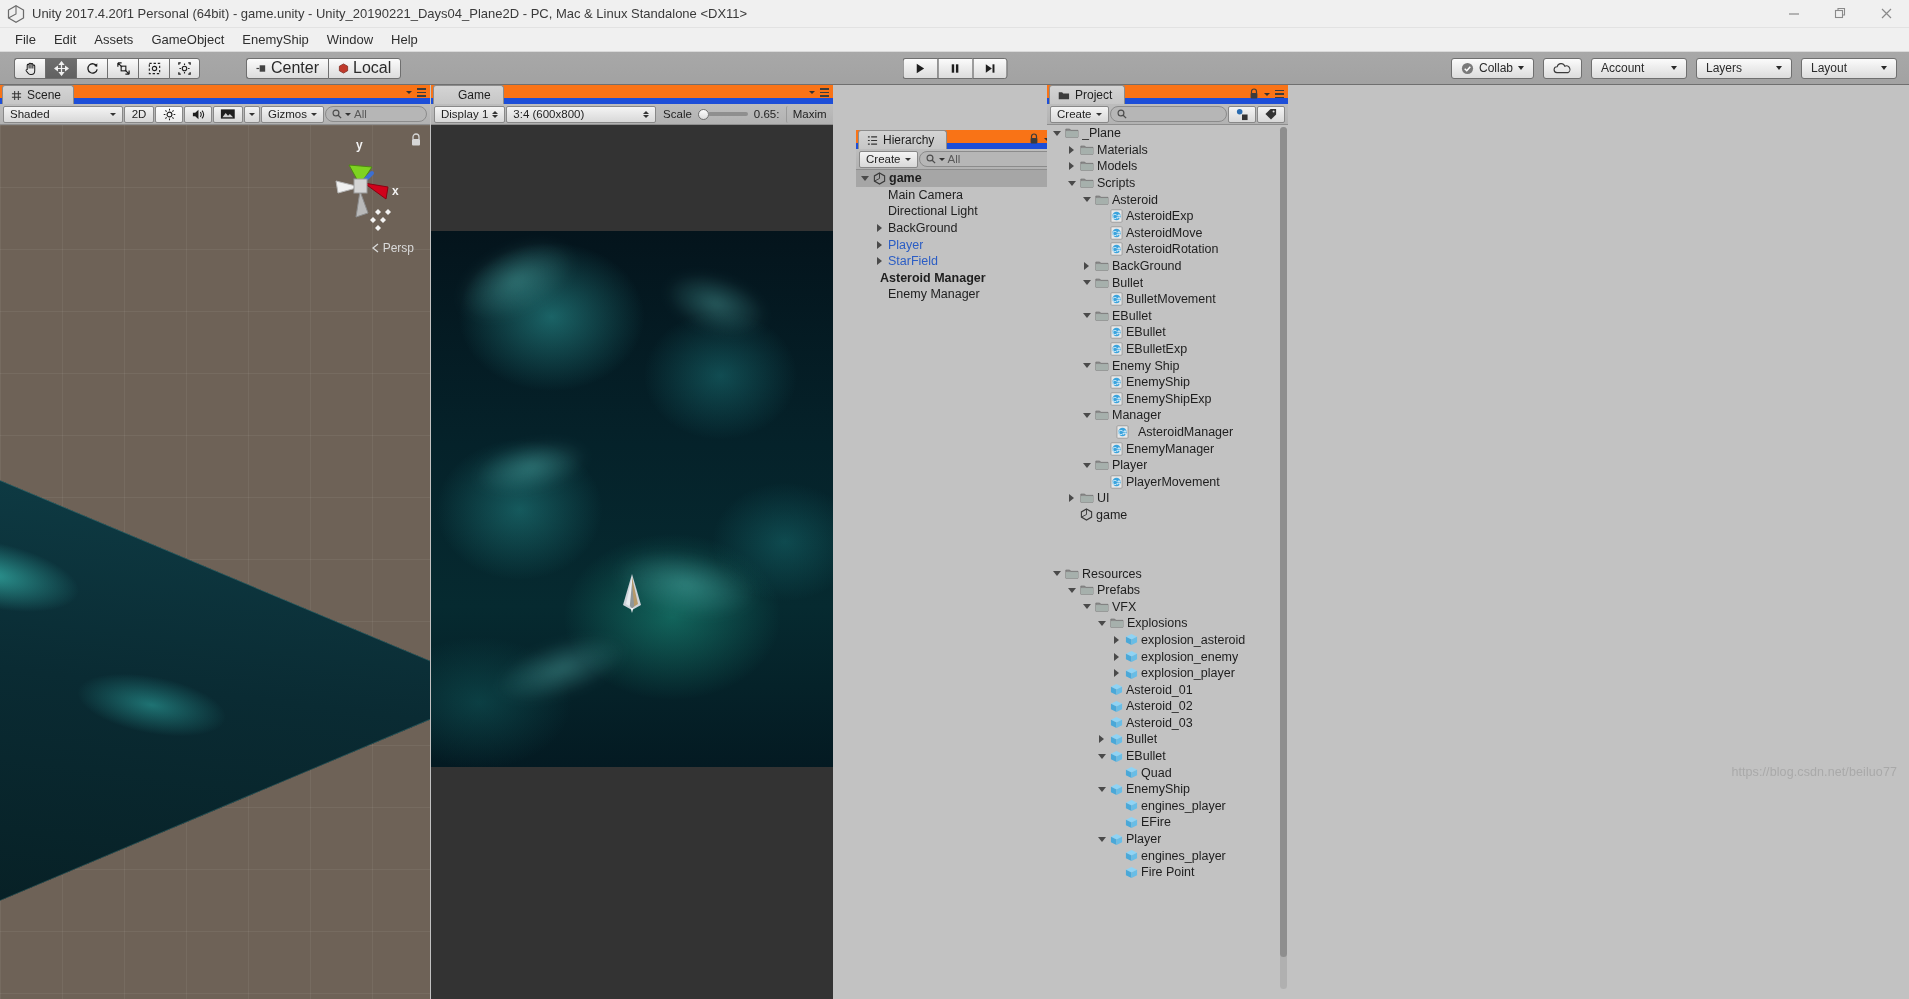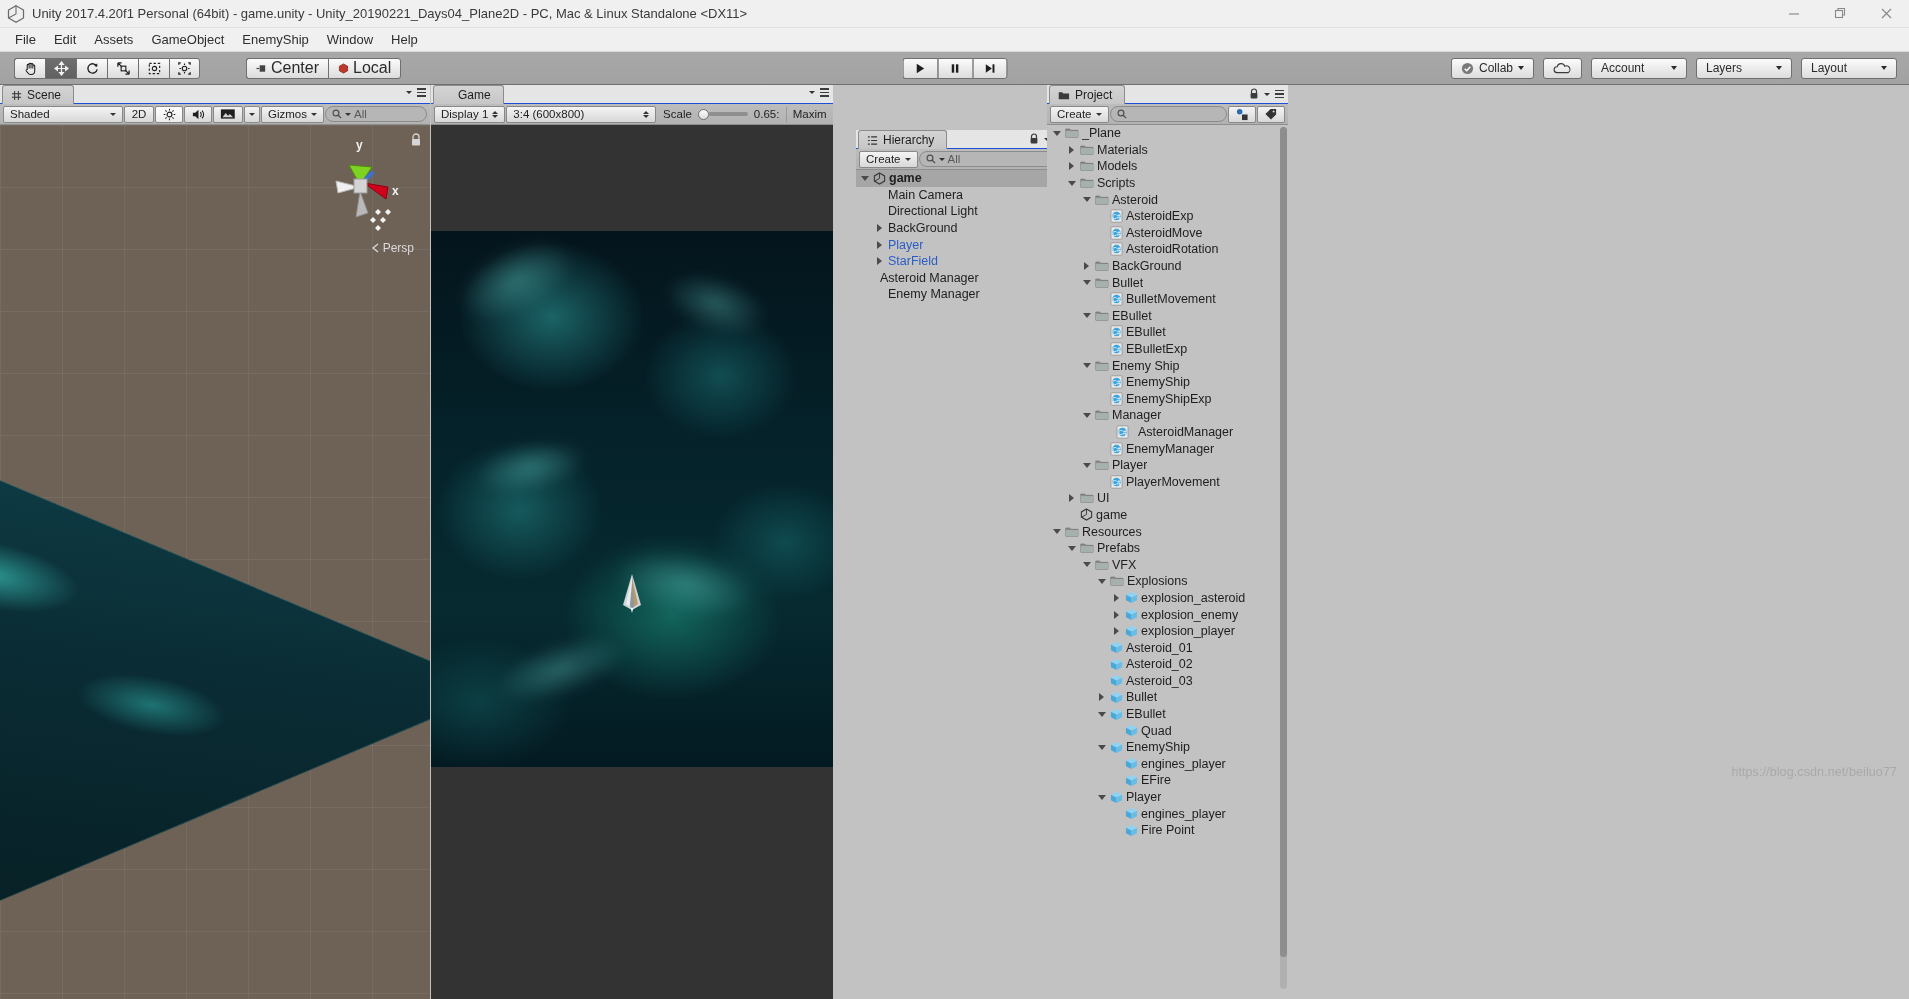--- a/index.html
+++ b/index.html
@@ -73,22 +73,22 @@
     background: linear-gradient(#fbfbfb, #dcdcdc);
     border: 1px solid #6f6f6f; border-radius: 3px;
     font-size: 12px; color: #2a2a2a; white-space: nowrap;
   }
   .rbtn.wide { min-width: 96px; justify-content: space-between; }
   .caret { width: 0; height: 0; border-left: 3.5px solid transparent; border-right: 3.5px solid transparent; border-top: 4px solid #2a2a2a; }
 
   
   .panel { position: absolute; background: #c2c2c2; }
   .panel-tabrow {
-    height: 19px; background: #e5e5e5; position: relative;
-    border-bottom: 1px solid #1d4ed8;
+    height: 19px; background: #f97316; position: relative;
+    border-bottom: 6px solid #1d4ed8;
   }
   .tab {
     position: absolute; left: 2px; top: 0; height: 19px;
     display: flex; align-items: center; gap: 5px; padding: 0 12px 0 8px;
     background: linear-gradient(#d4d4d4, #c6c6c6);
     border: 1px solid #8c8c8c; border-bottom: none;
     border-radius: 3px 3px 0 0;
     font-size: 12px; color: #1e1e1e; white-space: nowrap;
   }
   .tabrow-right {
@@ -597,21 +597,21 @@
             <span class="tri-r"></span>
           </span>
           <span class="lbl blue-txt">Player</span>
         </div>
         <div class="row" style="padding-left: 18px;">
           <span class="tw">
             <span class="tri-r"></span>
           </span>
           <span class="lbl blue-txt">StarField</span>
         </div>
-        <div class="row" style="padding-left: 10px;">
+        <div class="row" style="padding-left: 10px; font-weight: bold;">
           <span class="tw"></span>
           <span class="lbl">Asteroid Manager</span>
         </div>
         <div class="row" style="padding-left: 18px;">
           <span class="tw"></span>
           <span class="lbl">Enemy Manager</span>
         </div>
       </div>
   </div>
 
@@ -887,21 +887,21 @@
           <span class="lbl">UI</span>
         </div>
         <div class="row" style="padding-left: 19px;">
           <span class="tw"></span>
           <svg class="ico" width="13" height="13" viewBox="0 0 14 14">
             <path d="M7 1 L12.5 4.2 L12.5 9.8 L7 13 L1.5 9.8 L1.5 4.2 Z" fill="none" stroke="#3a3a3a" stroke-width="1.2"></path>
             <path d="M7 1 L7 7 L1.5 9.8" fill="none" stroke="#3a3a3a" stroke-width="1"></path>
           </svg>
           <span class="lbl">game</span>
         </div>
-        <div class="row" style="padding-left: 4px;">
+        <div class="row" style="padding-left: 4px; margin-top: 42px;">
           <span class="tw">
             <span class="tri-d"></span>
           </span>
           <svg class="ico" width="14" height="12" viewBox="0 0 15 13">
             <path d="M0.8 2.2 H5 L6.2 3.6 H14 V11 H0.8 Z" fill="#8d8d8d" stroke="#6d6d6d" stroke-width="0.7"></path>
             <path d="M0.8 4.4 H14 V11 H0.8 Z" fill="#a6b0ac"></path>
           </svg>
           <span class="lbl">Resources</span>
         </div>
         <div class="row" style="padding-left: 19px;">

